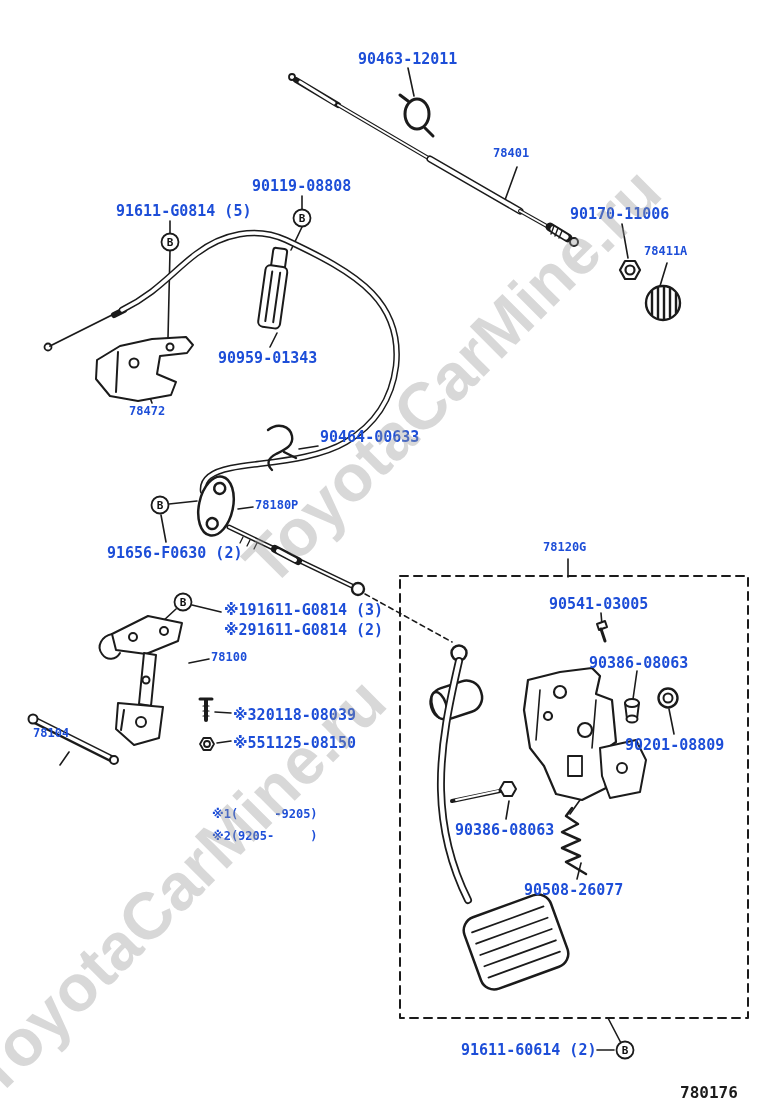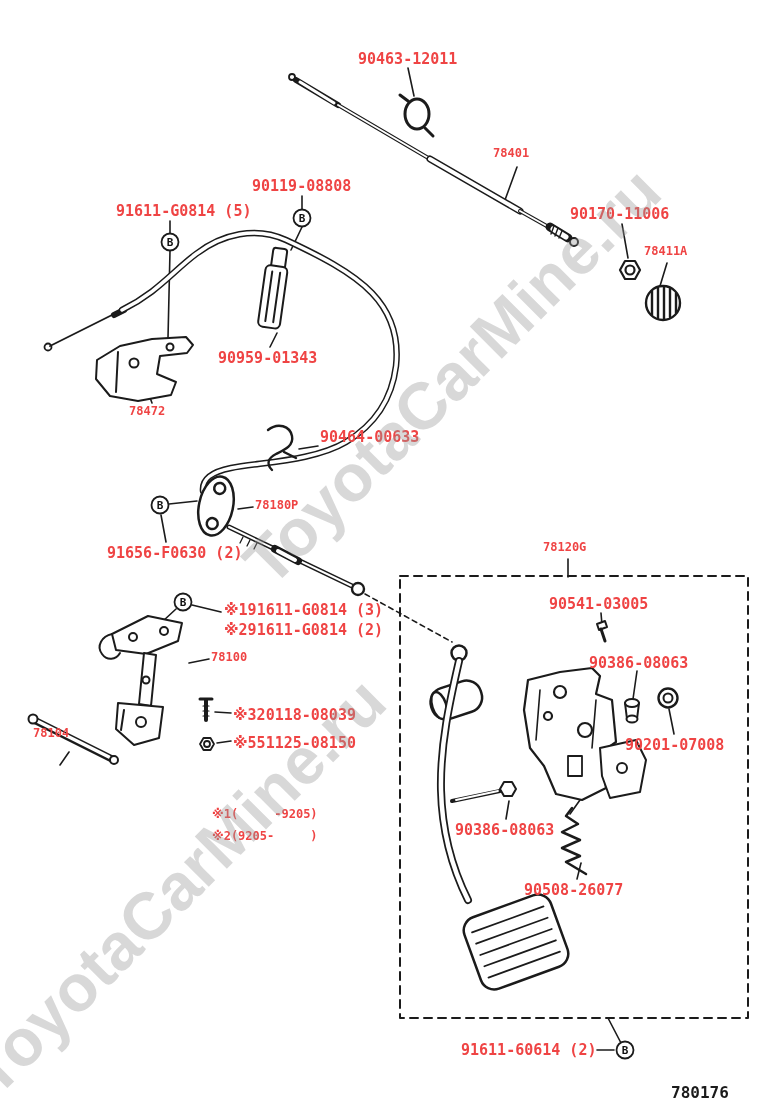--- a/index.html
+++ b/index.html
@@ -6,32 +6,32 @@
   body{
     width:760px;height:1112px;position:relative;background:#ffffff;
     font-family:"DejaVu Sans Mono","DejaVu Sans",monospace;
     overflow:hidden;
   }
   #stage{position:absolute;inset:0;}
   svg#art{position:absolute;left:0;top:0;z-index:1;}
   .lbl{
     position:absolute;z-index:3;
     font:700 15px "DejaVu Sans Mono","DejaVu Sans",monospace;
-    color:#ef4444;letter-spacing:0px;white-space:pre;
+    color:#1d4ed8;letter-spacing:0px;white-space:pre;
   }
   .lbl.big{font-size:12px;}
   .watermark{
     position:absolute;z-index:4;pointer-events:none;
     font:700 66px "Liberation Sans","DejaVu Sans",sans-serif;
     color:#9a9a9a;opacity:0.38;white-space:nowrap;
     transform:rotate(-45deg);
   }
   .pageno{
     position:absolute;z-index:3;
-    font:700 16px "DejaVu Sans Mono","DejaVu Sans",monospace;color:#1b1b1b;
+    font:700 16px "DejaVu Sans Mono","DejaVu Sans",monospace;color:#1b1b1b;margin-left:9px;
   }
   svg text.bsym{
     font:700 11px "DejaVu Sans Mono","DejaVu Sans",monospace;fill:#111;
   }
 </style>
 </head>
 <body>
 
 <div id="stage">
 
@@ -284,21 +284,21 @@
   <div class="lbl" style="left:107px;top:544px">91656-F0630 (2)</div>
   <div class="lbl" style="left:224px;top:601px">※191611-G0814 (3)</div>
   <div class="lbl" style="left:224px;top:621px">※291611-G0814 (2)</div>
   <div class="lbl big" style="left:211px;top:650px">78100</div>
   <div class="lbl" style="left:233px;top:706px">※320118-08039</div>
   <div class="lbl" style="left:233px;top:734px">※551125-08150</div>
   <div class="lbl big" style="left:33px;top:726px">78104</div>
   <div class="lbl big" style="left:543px;top:540px">78120G</div>
   <div class="lbl" style="left:549px;top:595px">90541-03005</div>
   <div class="lbl" style="left:589px;top:654px">90386-08063</div>
-  <div class="lbl" style="left:625px;top:736px">90201-07008</div>
+  <div class="lbl" style="left:625px;top:736px">90201-08809</div>
   <div class="lbl" style="left:455px;top:821px">90386-08063</div>
   <div class="lbl" style="left:524px;top:881px">90508-26077</div>
   <div class="lbl" style="left:461px;top:1041px">91611-60614 (2)</div>
   <div class="lbl big" style="left:212px;top:807px">※1(     -9205)</div>
   <div class="lbl big" style="left:212px;top:829px">※2(9205-     )</div>
 
   <div class="pageno" style="left:671px;top:1083px">780176</div>
 
   <div class="watermark" style="left:160px;top:305px;width:650px">ToyotaCarMine.ru</div>
   <div class="watermark" style="left:-115px;top:815px;width:650px">ToyotaCarMine.ru</div>

